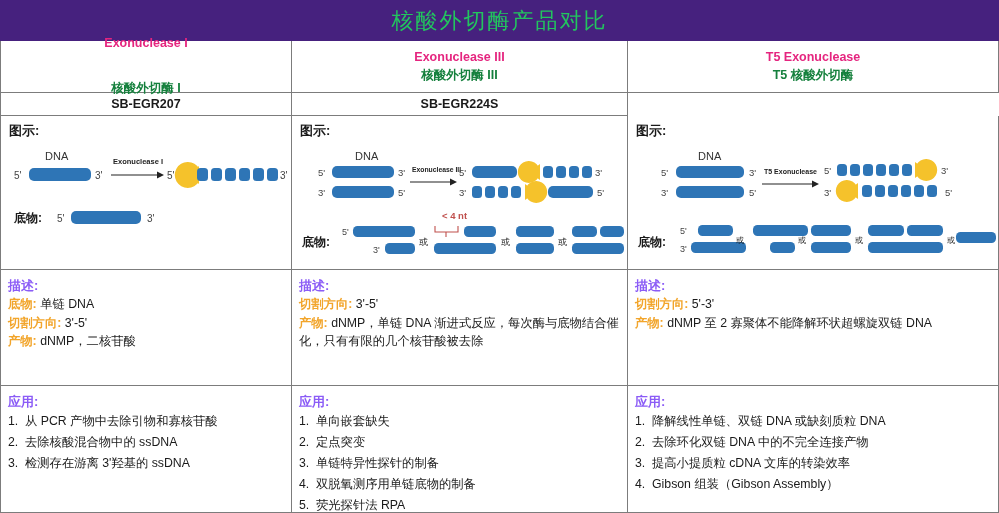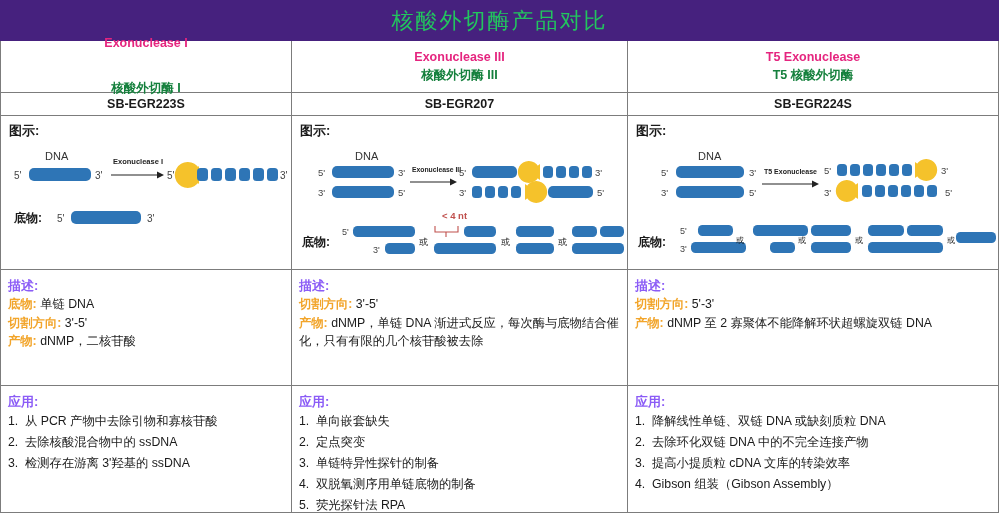--- a/index.html
+++ b/index.html
@@ -68,23 +68,20 @@
       <span class="name-en">Exonuclease III</span>
       <span class="name-cn">核酸外切酶 III</span>
     </div>
     <div class="cell name-cell">
       <span class="name-en">T5 Exonuclease</span>
       <span class="name-cn">T5 核酸外切酶</span>
     </div>
   </div>
 
   <div class="grid">
-    <div class="cell code-cell">
-      <span class="code-txt">SB-EGR223S</span>
-    </div>
     <div class="cell code-cell">
       <span class="code-txt">SB-EGR207</span>
     </div>
     <div class="cell code-cell">
       <span class="code-txt">SB-EGR224S</span>
     </div>
   </div>
 
   <div class="grid">
 

